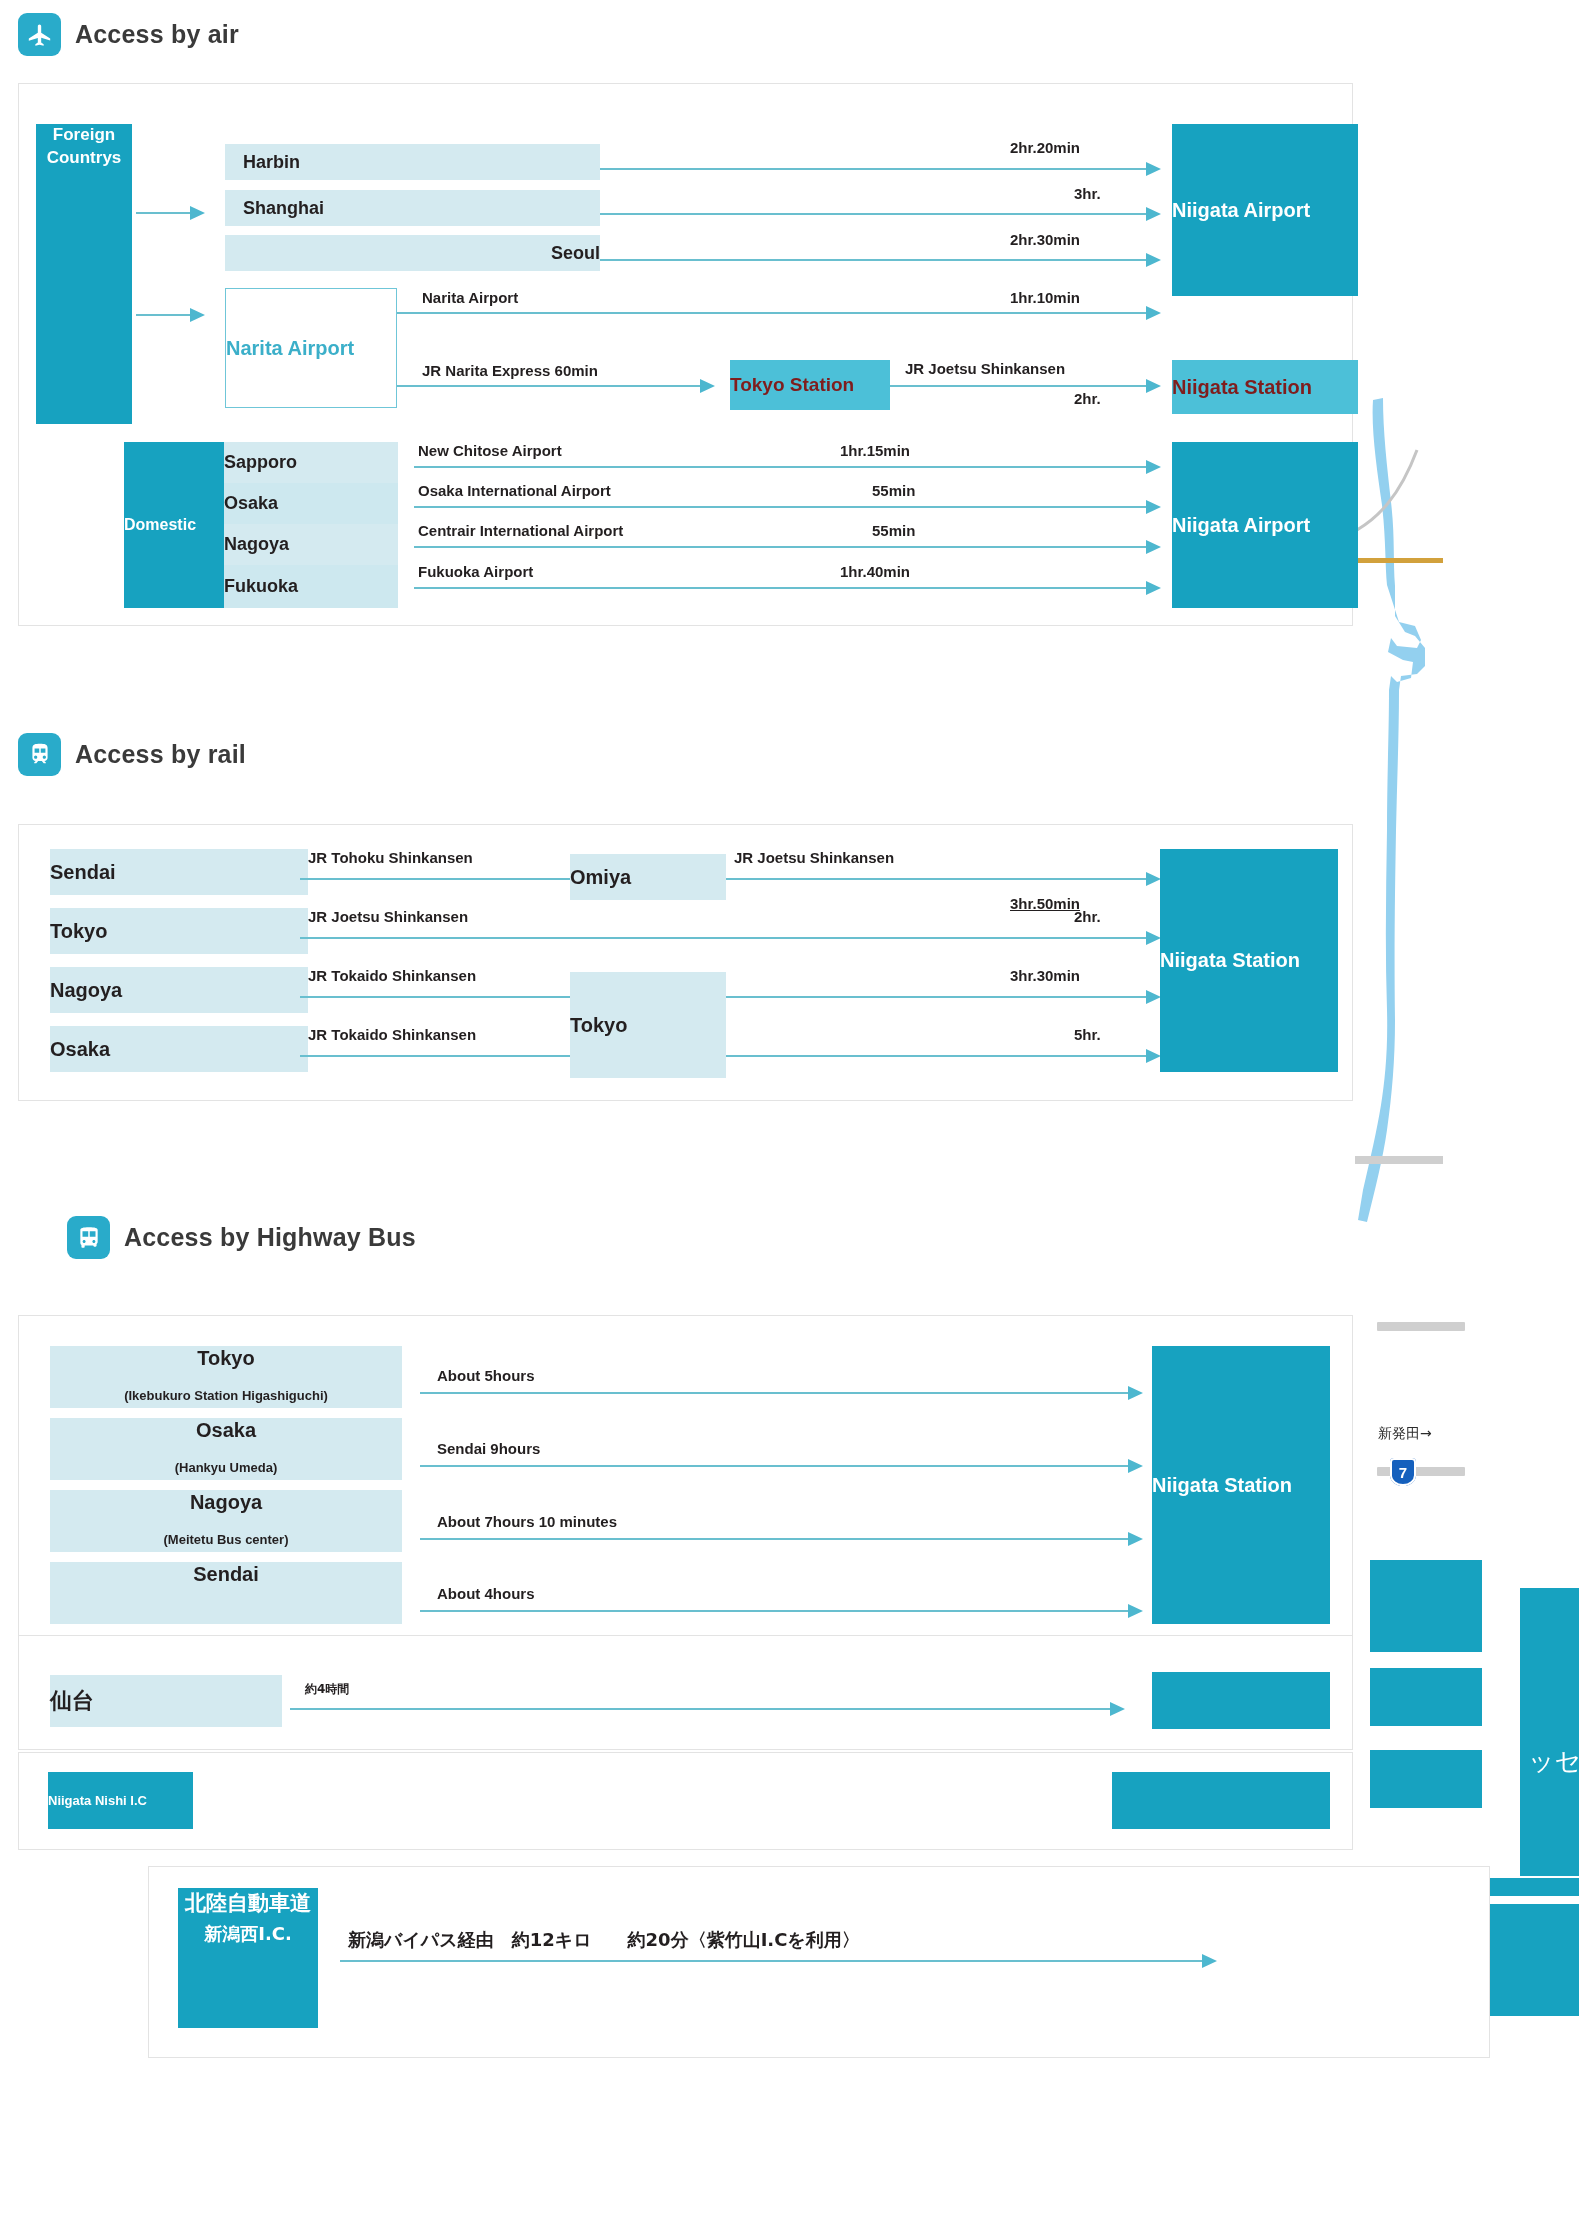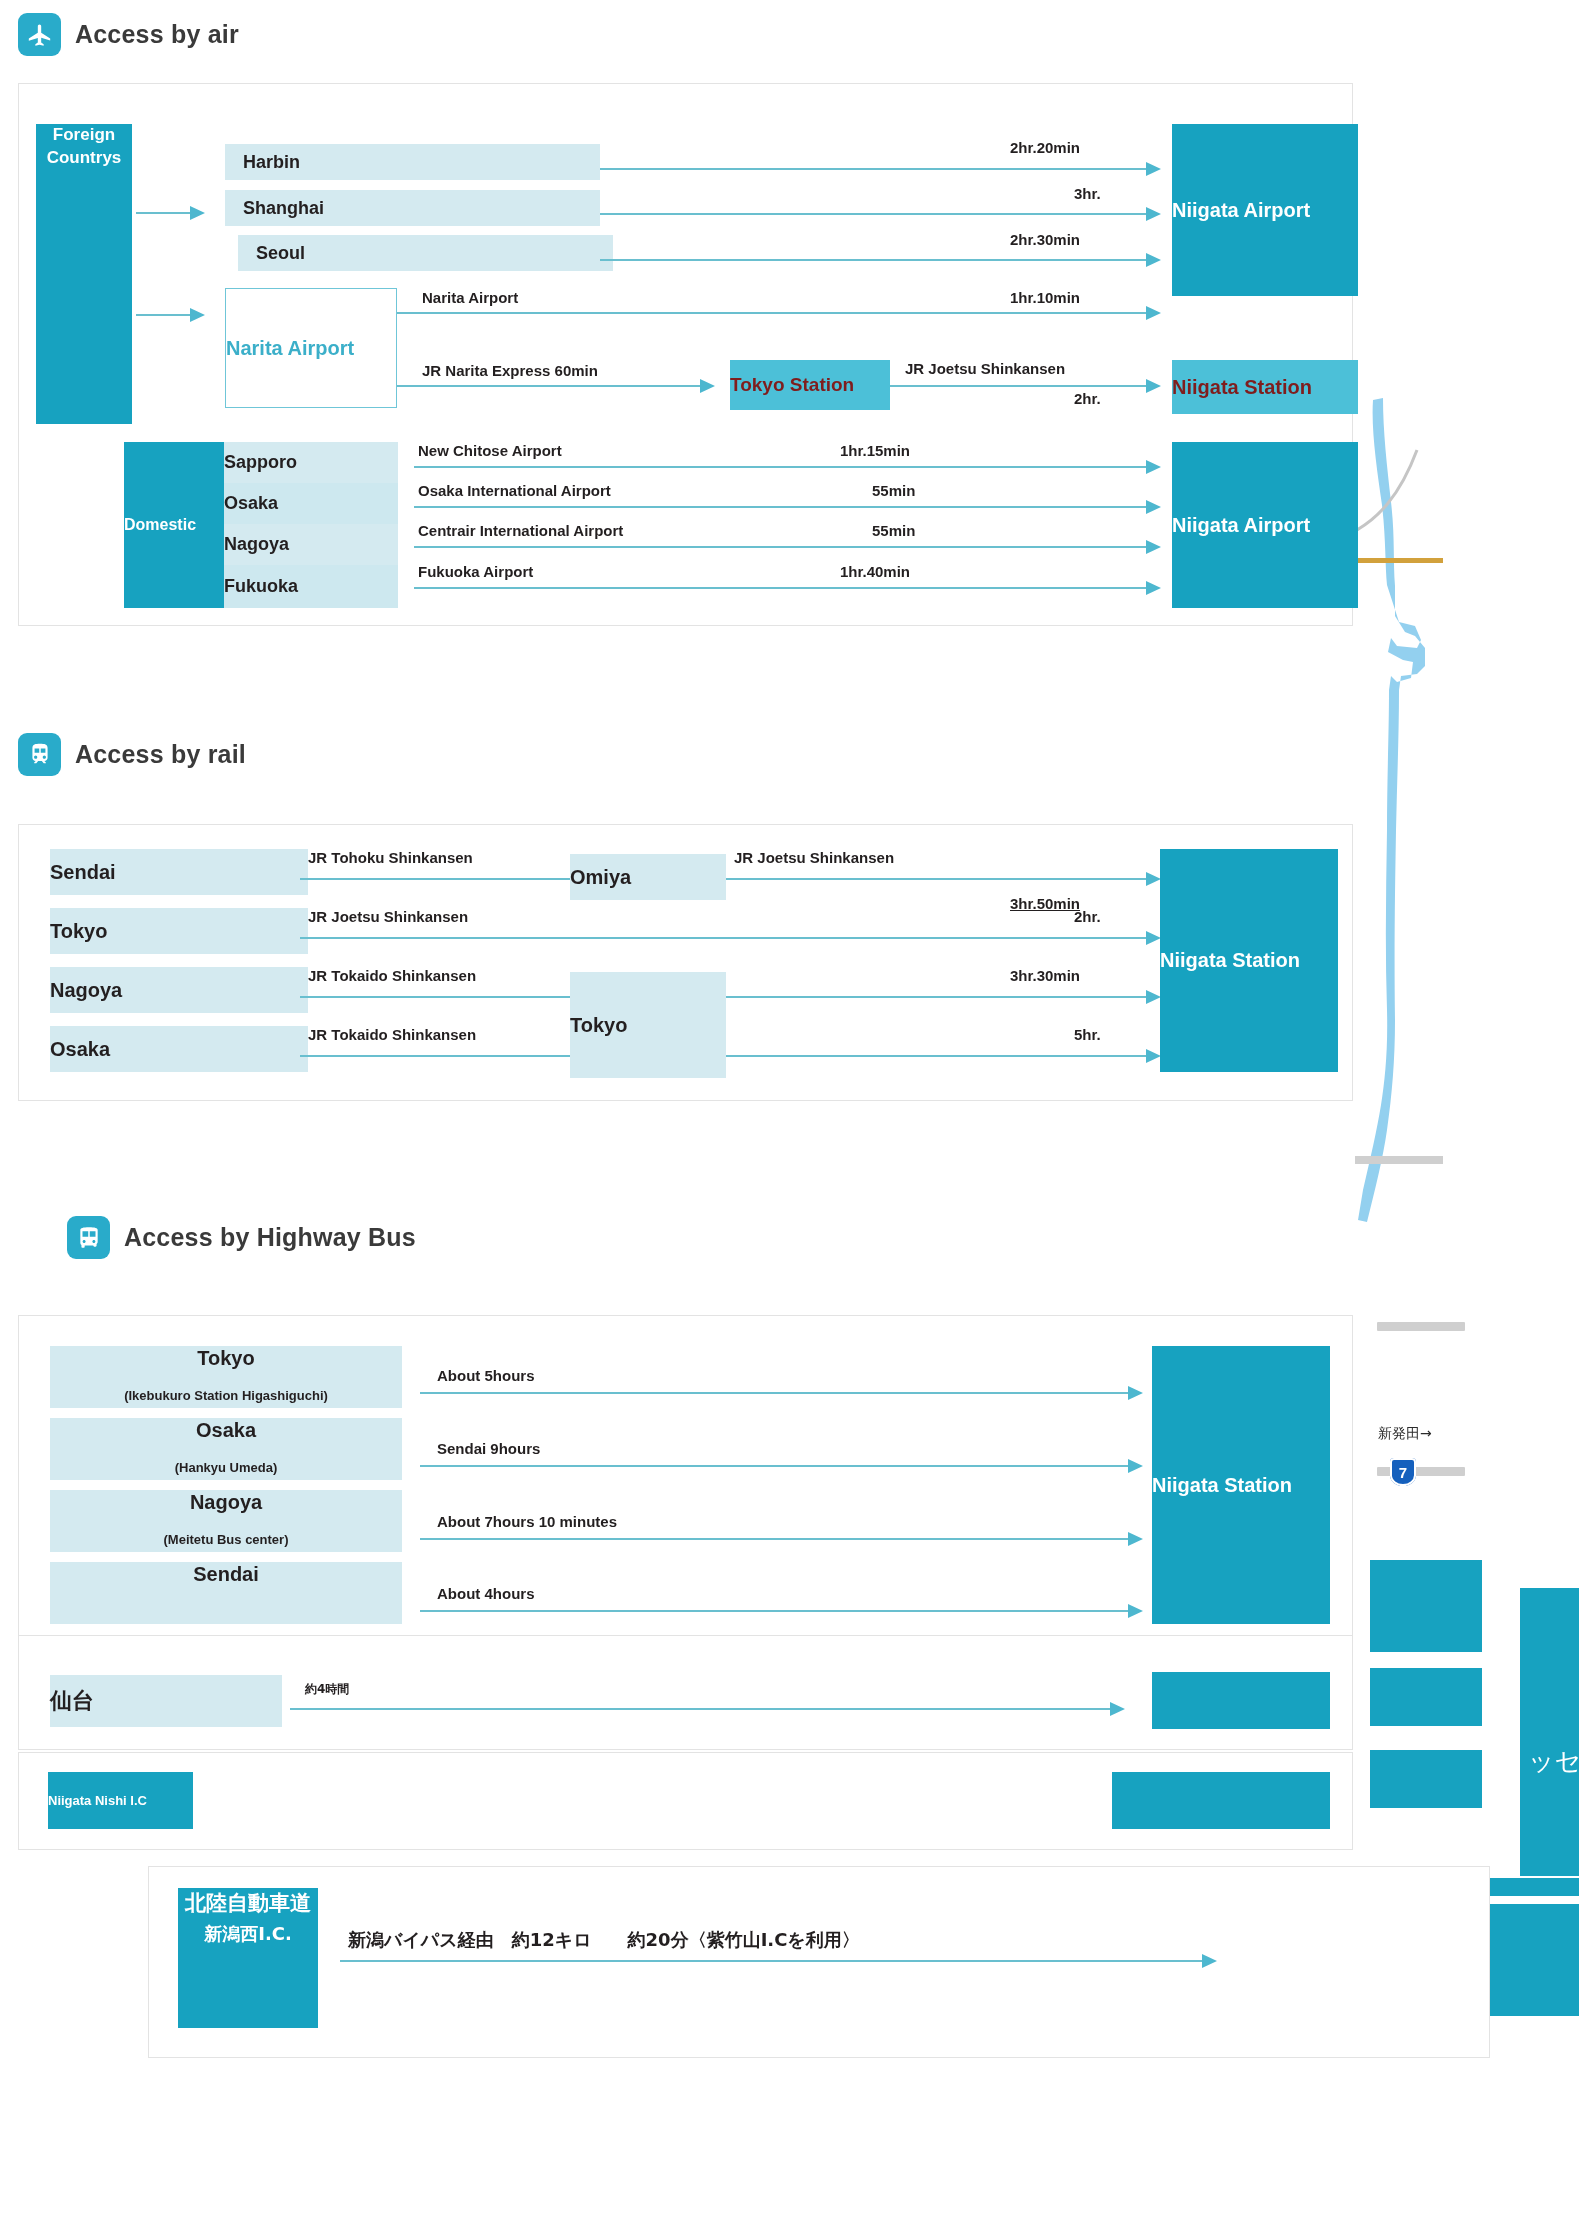--- a/index.html
+++ b/index.html
@@ -114,21 +114,21 @@
 <div class="arrow" style="left:190px;top:206px;"></div>
 <div class="line" style="left:136px;top:314px;width:56px;"></div>
 <div class="arrow" style="left:190px;top:308px;"></div>
 
 <div class="box box-pale" style="left:225px;top:144px;width:375px;height:36px;font-size:18px;justify-content:flex-start;padding-left:18px;">
     <span>Harbin</span>
   </div>
 <div class="box box-pale" style="left:225px;top:190px;width:375px;height:36px;font-size:18px;justify-content:flex-start;padding-left:18px;">
     <span>Shanghai</span>
   </div>
-<div class="box box-pale" style="left:238px;top:235px;width:375px;height:36px;font-size:18px;justify-content:flex-start;padding-left:18px;">
+<div class="box box-pale" style="left:225px;top:235px;width:375px;height:36px;font-size:18px;justify-content:flex-end;padding-left:18px;">
     <span>Seoul</span>
   </div>
 
 <div class="line" style="left:600px;top:168px;width:553px;"></div>
 <div class="arrow" style="left:1146px;top:162px;"></div>
 <div class="lbl" style="left:1010px;top:139px;">2hr.20min</div>
 
 <div class="line" style="left:600px;top:213px;width:553px;"></div>
 <div class="arrow" style="left:1146px;top:207px;"></div>
 <div class="lbl" style="left:1074px;top:185px;">3hr.</div>

